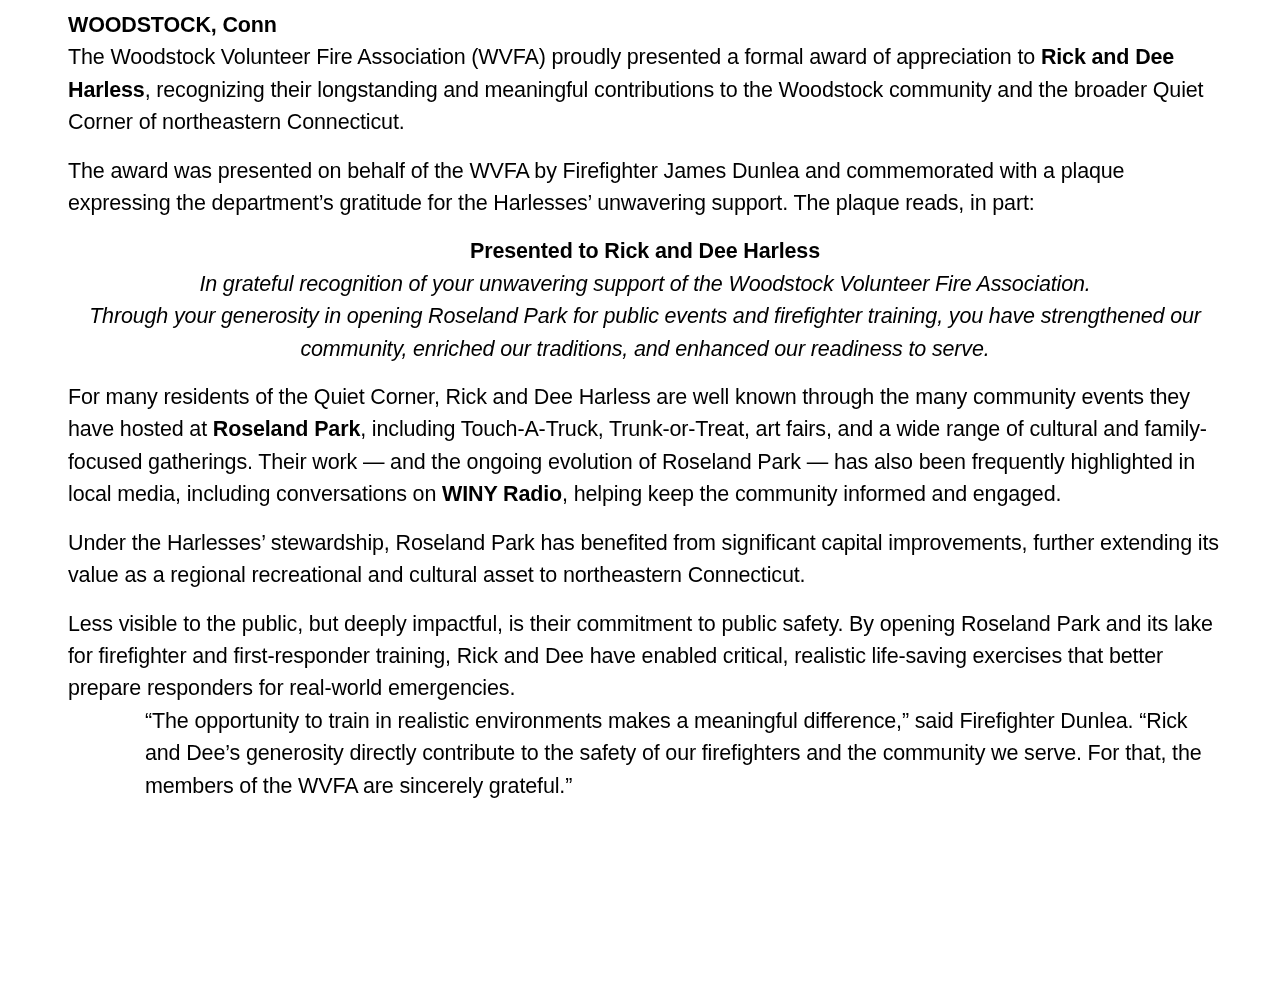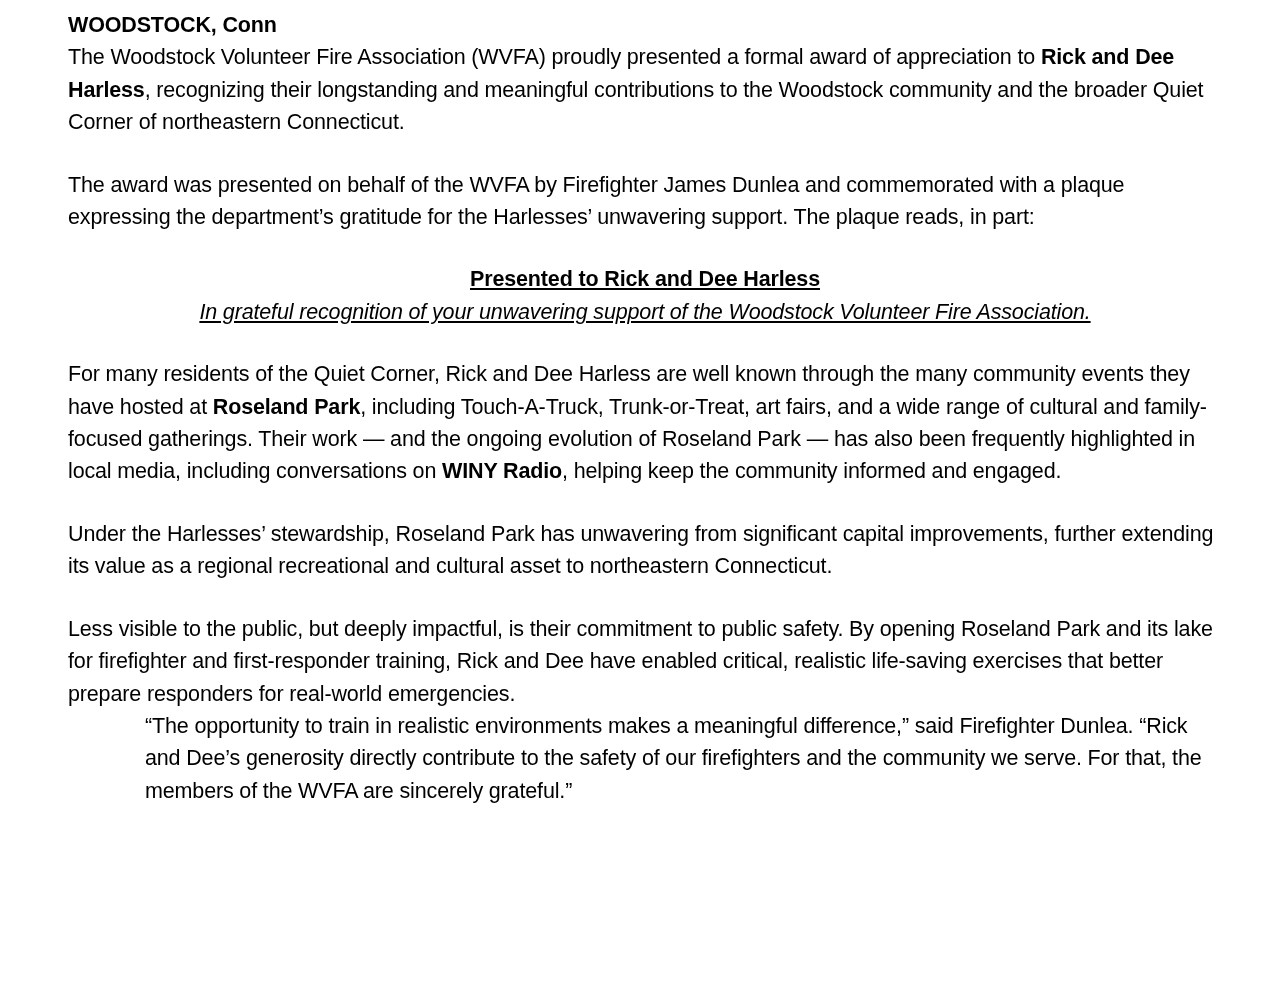--- a/index.html
+++ b/index.html
@@ -20,33 +20,34 @@
     min-height: 1001px;
     padding: 9px 50px 20px 68px;
     font-size: 21.5px;
     line-height: 32.4px;
     letter-spacing: -0.15px;
   }
   .page p {
     margin: 0;
   }
   .page p.sp {
-    margin-top: 30px;   
+    margin-top: 16px;   
   }
-  .center { text-align: center; text-decoration: underline; }
+  .center { text-align: center; }
   .indent { margin-left: 77px !important; margin-right: 30px; }
   .b { font-weight: bold; }
   .i { font-style: italic; margin-top: 16px; }
 </style>
 </head>
 <body>
 
 <div class="page">
     <p><span class="b">WOODSTOCK, Conn</span></p>
     <p><span>The Woodstock Volunteer Fire Association (WVFA) proudly presented a formal award of appreciation to </span><span class="b">Rick and Dee Harless</span><span>, recognizing their longstanding and meaningful contributions to the Woodstock community and the broader Quiet Corner of northeastern Connecticut.</span></p>
     <p class="sp"><span>The award was presented on behalf of the WVFA by Firefighter James Dunlea and commemorated with a plaque expressing the department’s gratitude for the Harlesses’ unwavering support. The plaque reads, in part:</span></p>
     <p class="center sp"><span class="b">Presented to Rick and Dee Harless</span></p>
     <p class="center"><span class="i">In grateful recognition of your unwavering support of the Woodstock Volunteer Fire Association.</span></p>
+    <p class="center"><span class="i">Through your generosity in opening Roseland Park for public events and firefighter training, you have strengthened our community, enriched our traditions, and enhanced our readiness to serve.</span></p>
     <p class="sp"><span>For many residents of the Quiet Corner, Rick and Dee Harless are well known through the many community events they have hosted at </span><span class="b">Roseland Park</span><span>, including Touch-A-Truck, Trunk-or-Treat, art fairs, and a wide range of cultural and family-focused gatherings. Their work — and the ongoing evolution of Roseland Park — has also been frequently highlighted in local media, including conversations on </span><span class="b">WINY Radio</span><span>, helping keep the community informed and engaged.</span></p>
-    <p class="sp"><span>Under the Harlesses’ stewardship, Roseland Park has unwavering from significant capital improvements, further extending its value as a regional recreational and cultural asset to northeastern Connecticut.</span></p>
+    <p class="sp"><span>Under the Harlesses’ stewardship, Roseland Park has benefited from significant capital improvements, further extending its value as a regional recreational and cultural asset to northeastern Connecticut.</span></p>
     <p class="sp"><span>Less visible to the public, but deeply impactful, is their commitment to public safety. By opening Roseland Park and its lake for firefighter and first-responder training, Rick and Dee have enabled critical, realistic life-saving exercises that better prepare responders for real-world emergencies.</span></p>
     <p class="indent"><span>“The opportunity to train in realistic environments makes a meaningful difference,” said Firefighter Dunlea. “Rick and Dee’s generosity directly contribute to the safety of our firefighters and the community we serve. For that, the members of the WVFA are sincerely grateful.”</span></p>
   </div>
 
 </body></html>

